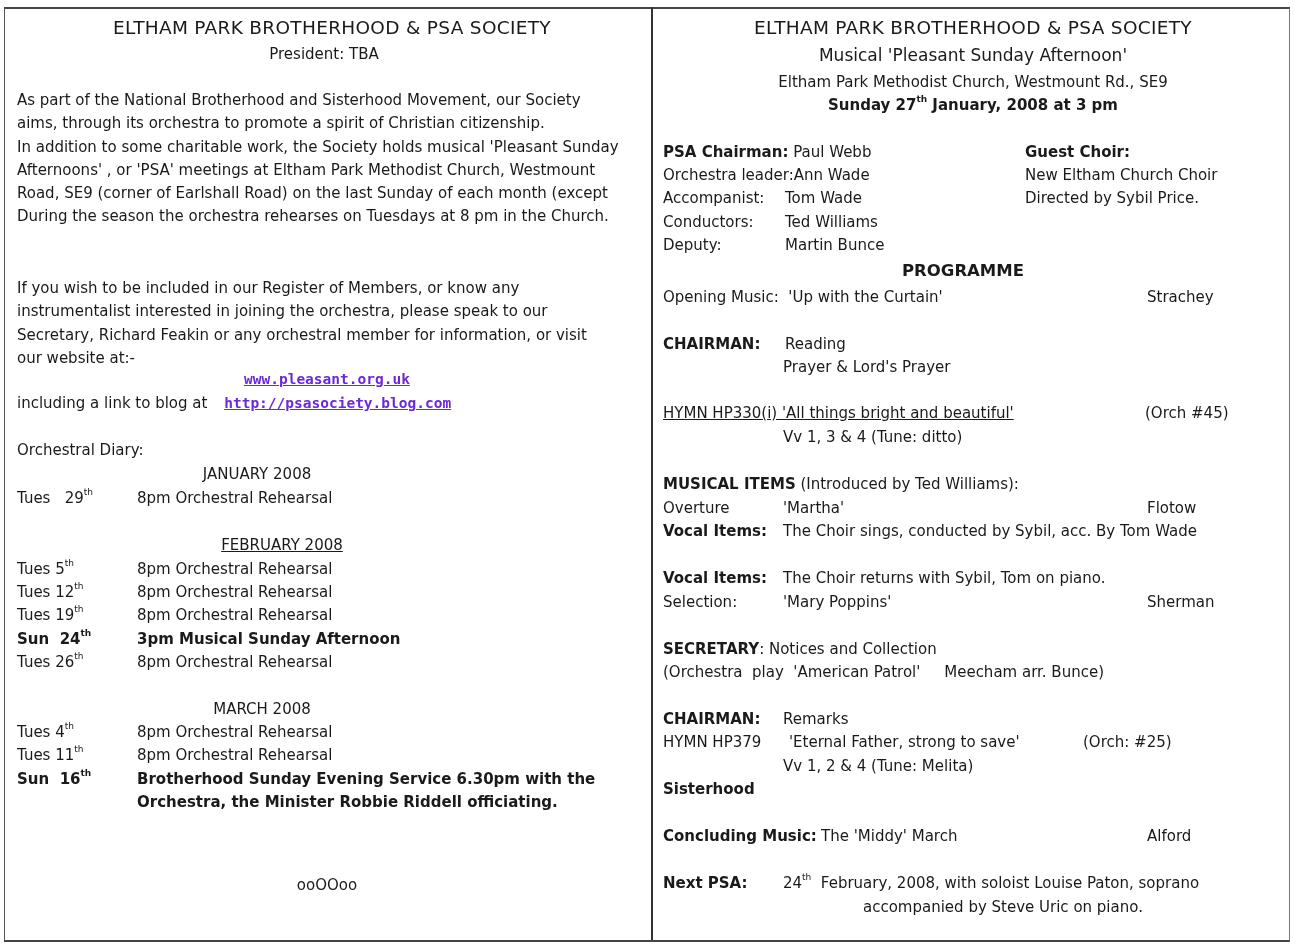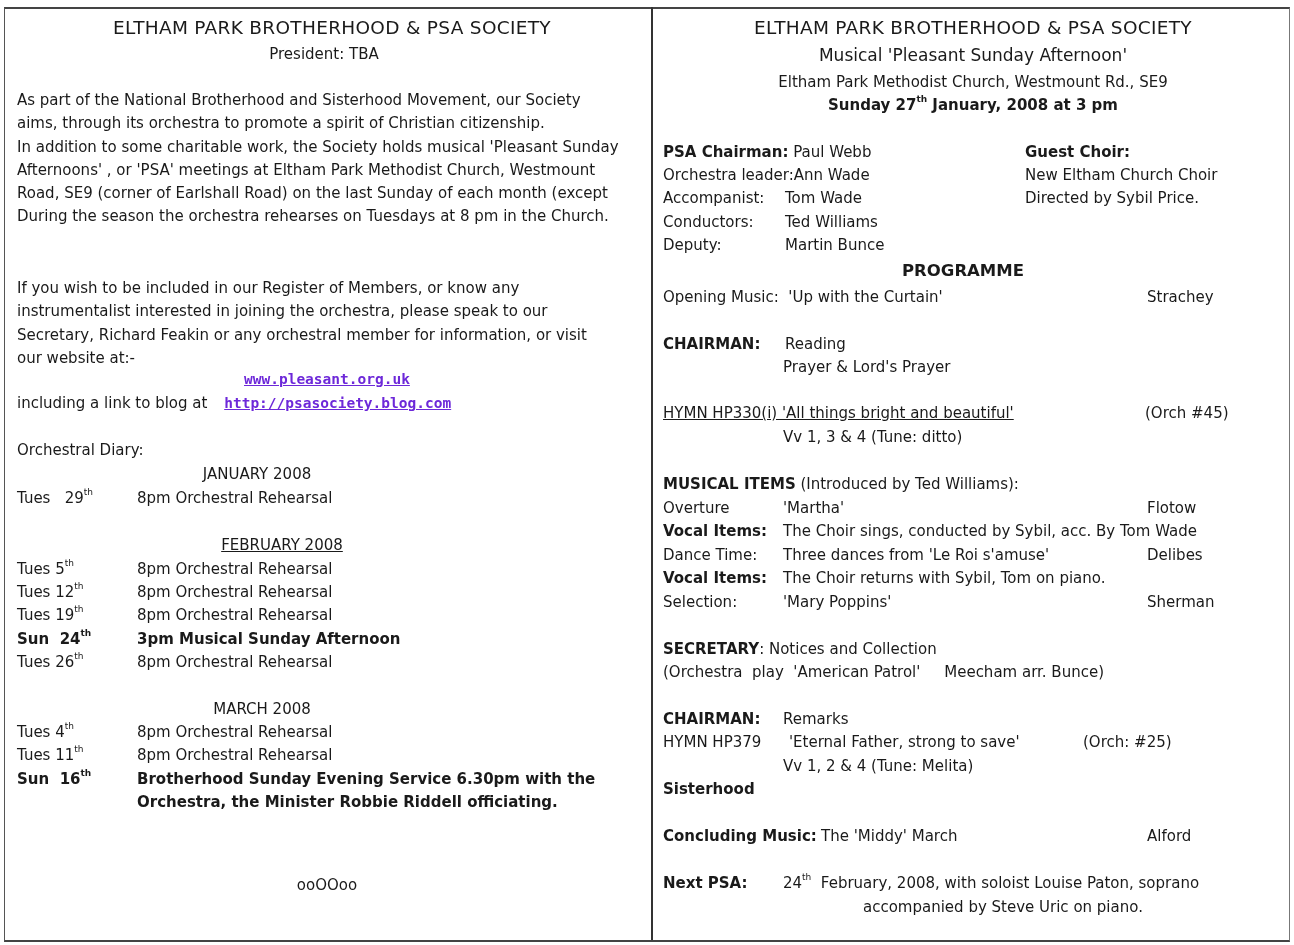--- a/index.html
+++ b/index.html
@@ -134,25 +134,20 @@
 
   <div class="abs" style="top:492px;left:0;width:620px;">
     <span>Overture</span>
     <span style="position:absolute;left:120px;">'Martha'</span>
     <span style="position:absolute;left:484px;">Flotow</span>
   </div>
   <div class="abs" style="top:515px;left:0;width:620px;">
     <span class="b">Vocal Items:</span>
     <span style="position:absolute;left:120px;">The Choir sings, conducted by Sybil, acc. By Tom Wade</span>
   </div>
-  <div class="abs" style="top:539px;left:0;width:620px;">
-    <span>Dance Time:</span>
-    <span style="position:absolute;left:120px;">Three dances from 'Le Roi s'amuse'</span>
-    <span style="position:absolute;left:484px;">Delibes</span>
-  </div>
   <div class="abs" style="top:562px;left:0;width:620px;">
     <span class="b">Vocal Items:</span>
     <span style="position:absolute;left:120px;">The Choir returns with Sybil, Tom on piano.</span>
   </div>
   <div class="abs" style="top:586px;left:0;width:620px;">
     <span>Selection:</span>
     <span style="position:absolute;left:120px;">'Mary Poppins'</span>
     <span style="position:absolute;left:484px;">Sherman</span>
   </div>
 

